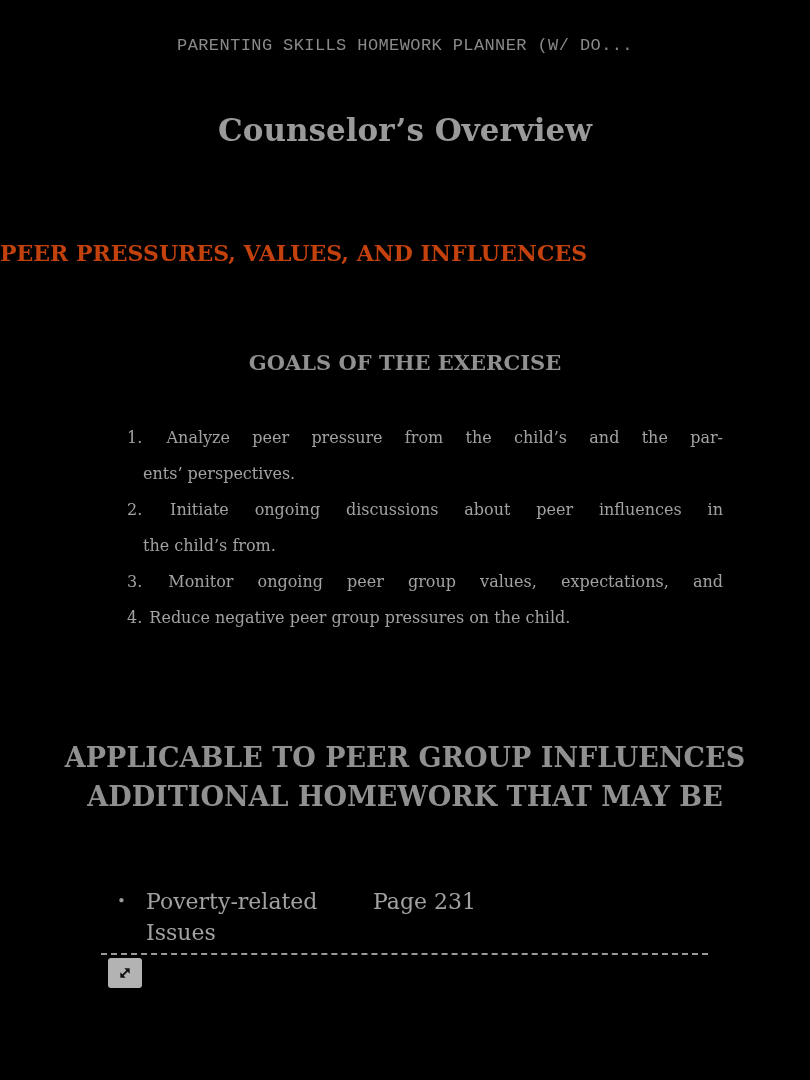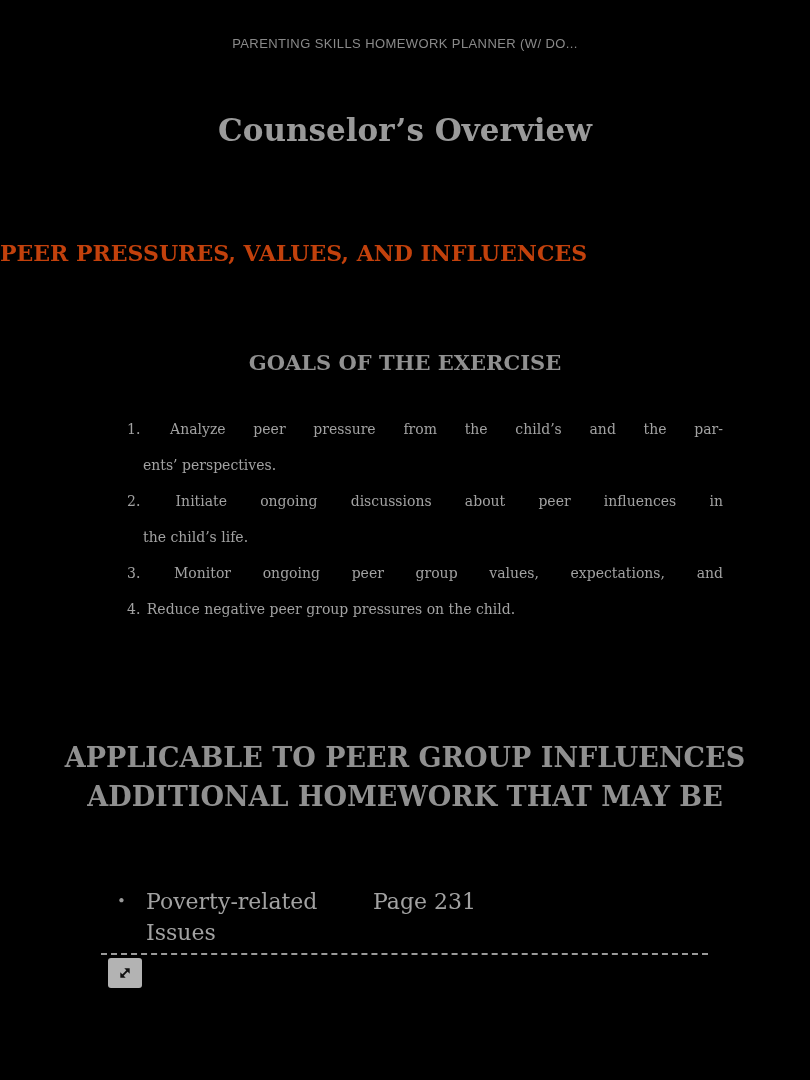--- a/index.html
+++ b/index.html
@@ -10,22 +10,22 @@
     background: #000000;
     overflow: hidden;
     font-family: "DejaVu Serif", "Liberation Serif", serif;
   }
 
   
   .top-header {
     position: absolute;
     top: 36px; left: 0; width: 100%;
     text-align: center;
-    font-family: Liberation Sans, sans-serif;
-    font-size: 13px;
+    font-family: Liberation Mono, monospace;
+    font-size: 17px;
     letter-spacing: 0.4px;
     color: #8a8a8a;
   }
 
   
   .overview-title {
     position: absolute;
     top: 112px; left: 0; width: 100%;
     text-align: center;
     font-size: 31px;
@@ -52,22 +52,22 @@
     text-align: center;
     font-size: 21px;
     font-weight: bold;
     color: #909090;
     white-space: nowrap;
   }
 
   
   .goals-list {
     position: absolute;
-    top: 411px; left: 127px; width: 596px;
-    font-size: 14px;
+    top: 420px; left: 127px; width: 596px;
+    font-size: 16px;
     line-height: 36px;
     color: #a2a2a2;
   }
   .goal-line.first.stretch {
     text-align: justify;
     text-align-last: justify;
   }
   .goal-line.cont { padding-left: 16px; }
   .goal-line.cont:empty { display: none; }
   .goal-num { padding-right: 2px; }
@@ -136,21 +136,21 @@
 
   <div class="goals-heading">GOALS OF THE EXERCISE</div>
 
   <div class="goals-list">
     <div class="goal-item">
       <div class="goal-line first stretch"><span class="goal-num">1.</span> <span>Analyze peer pressure from the child’s and the par-</span></div>
       <div class="goal-line cont">ents’ perspectives.</div>
     </div>
     <div class="goal-item">
       <div class="goal-line first stretch"><span class="goal-num">2.</span> <span>Initiate ongoing discussions about peer influences in</span></div>
-      <div class="goal-line cont">the child’s life.</div>
+      <div class="goal-line cont">the child’s from.</div>
     </div>
     <div class="goal-item">
       <div class="goal-line first stretch"><span class="goal-num">3.</span> <span>Monitor ongoing peer group values, expectations, and</span></div>
     </div>
     <div class="goal-item">
       <div class="goal-line first"><span class="goal-num">4.</span> <span>Reduce negative peer group pressures on the child.</span></div>
 
     </div>
   </div>
 

